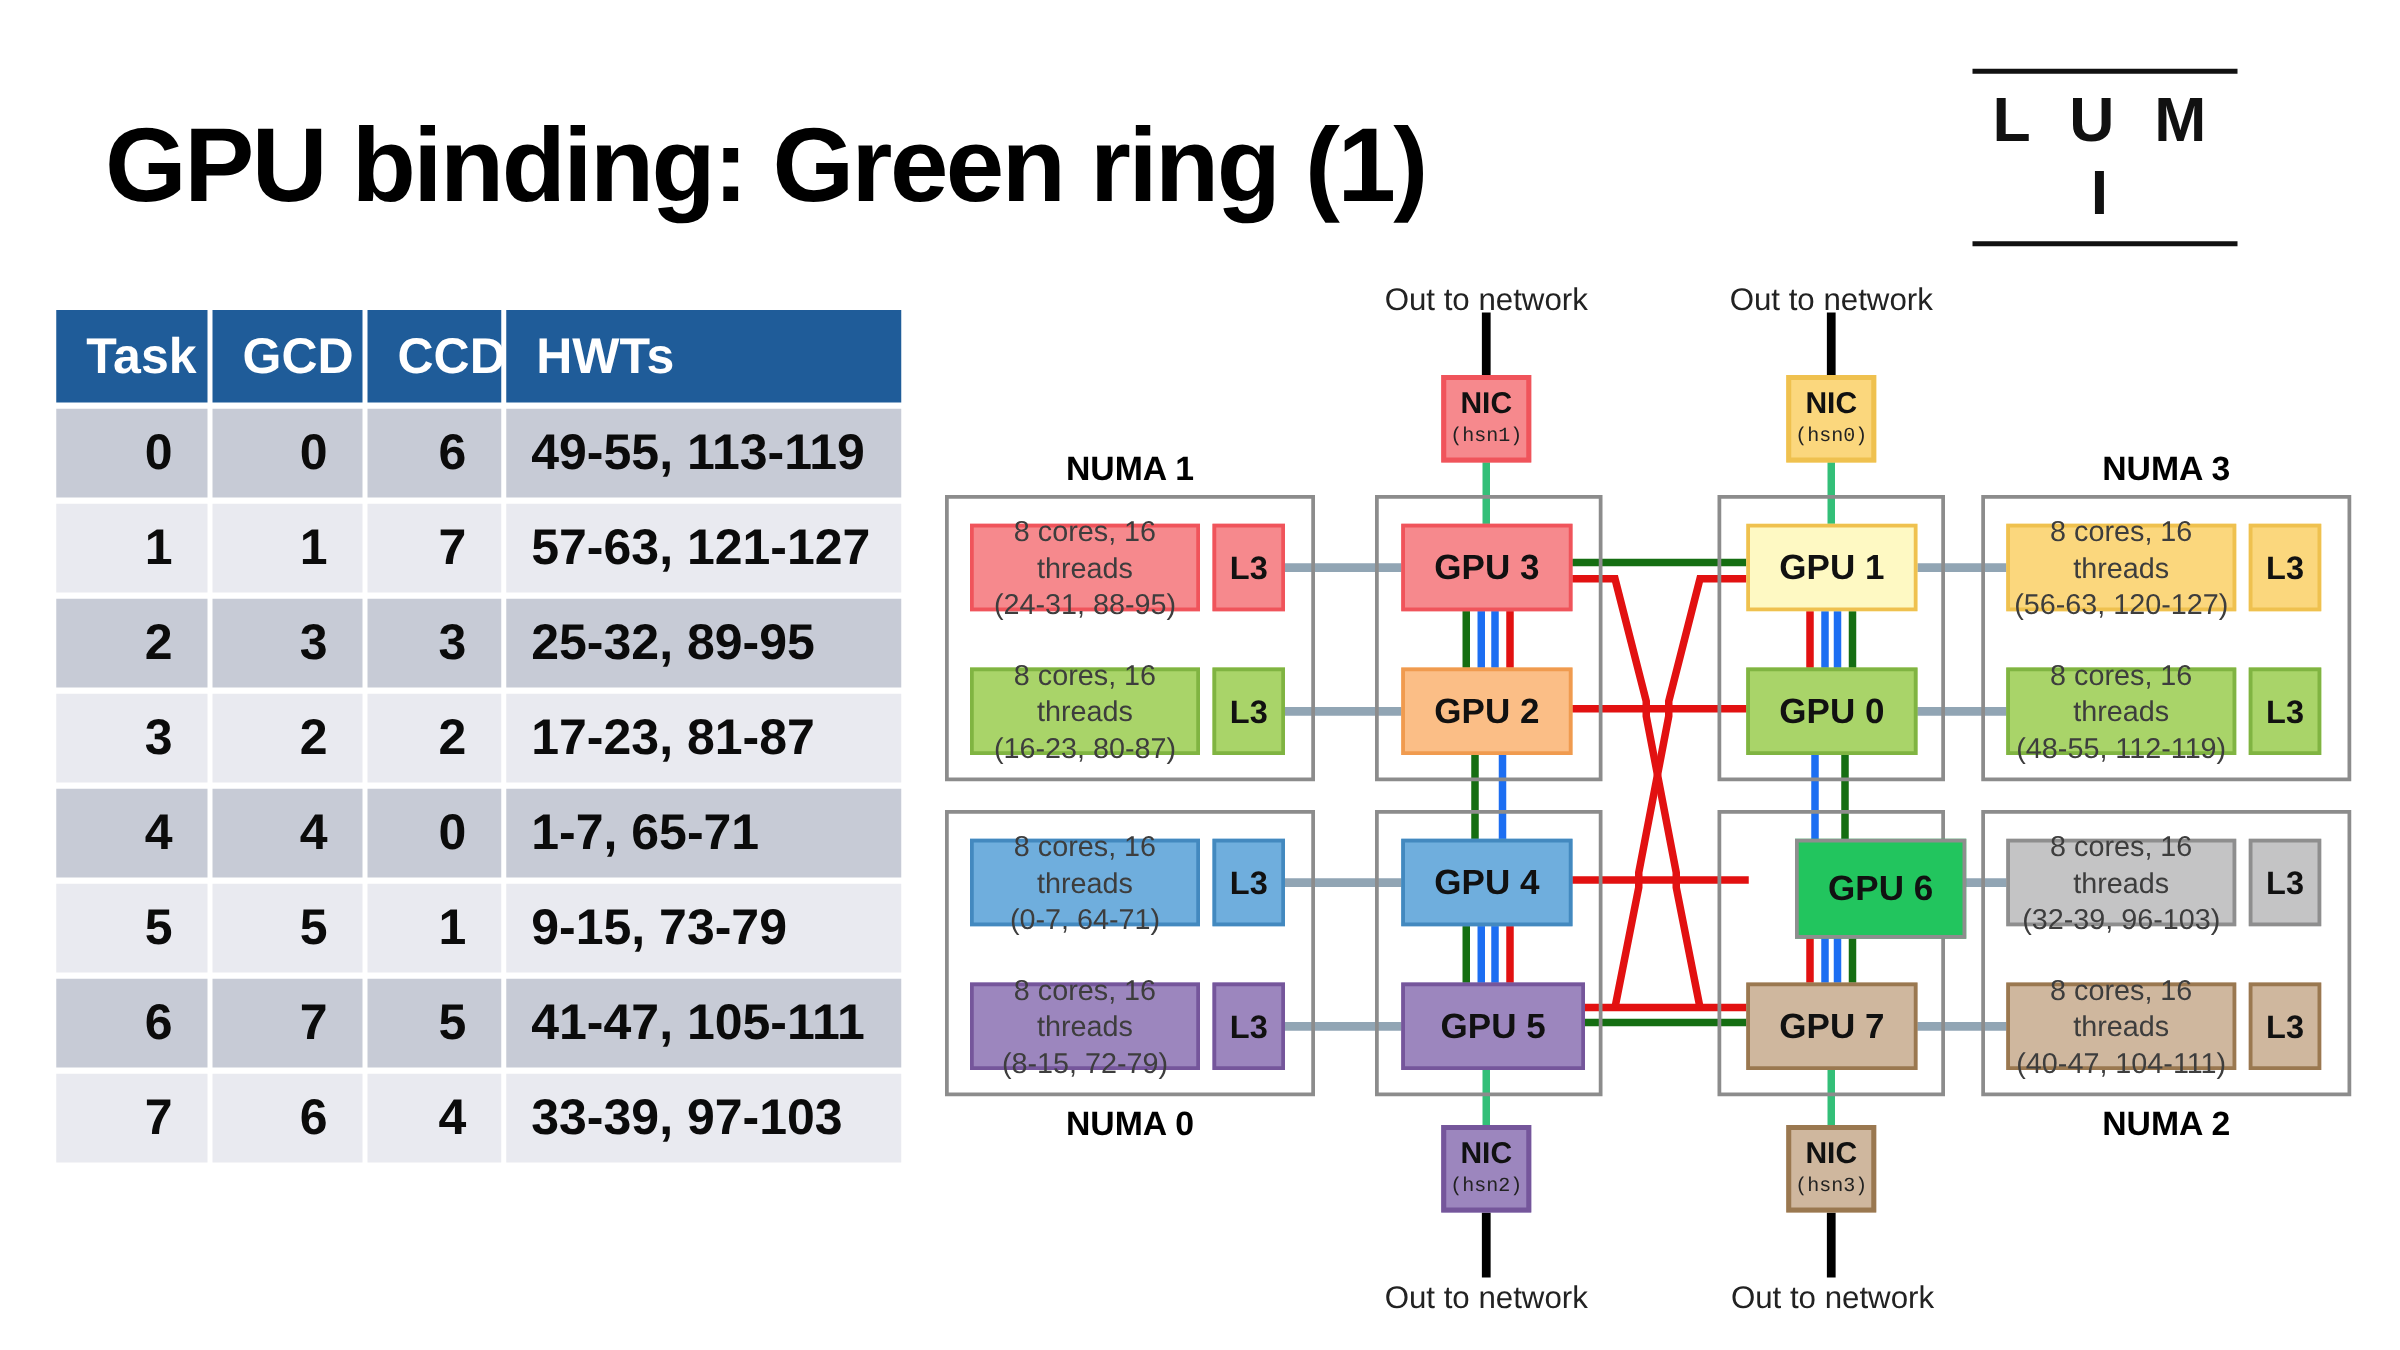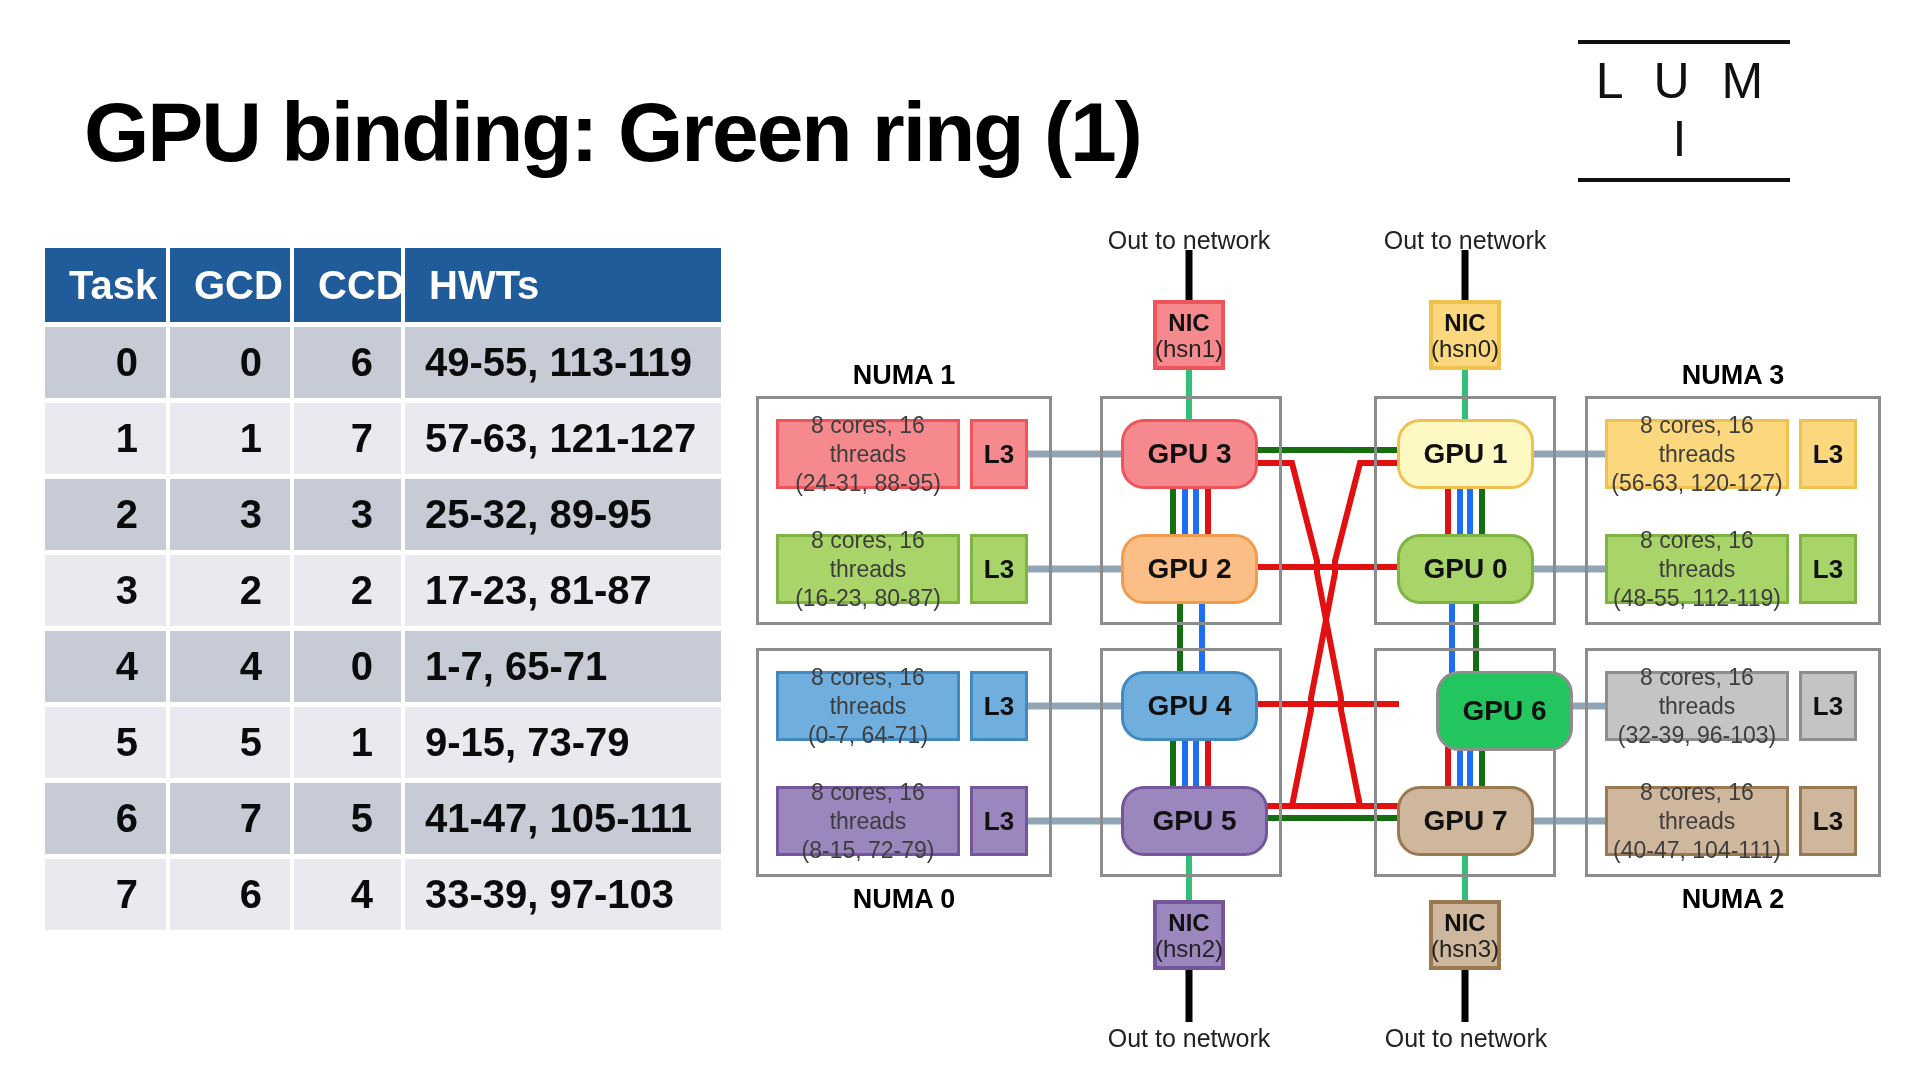--- a/index.html
+++ b/index.html
@@ -3,23 +3,23 @@
 <meta charset="utf-8">
 <style>
   * { margin:0; padding:0; box-sizing:border-box; }
   html,body { width:1920px; height:1080px; background:#ffffff; overflow:hidden;
               font-family:"Liberation Sans", sans-serif; }
   .abs { position:absolute; }
 
   
   #title { left:84px; top:84px; font-size:84px; font-weight:800; color:#000;
            letter-spacing:-2px; }
-  #logo { left:1578px; top:40px; width:212px; border-top:4px solid #111;
+  #logo { left:1578px; top:55px; width:212px; border-top:4px solid #111;
           border-bottom:4px solid #111; padding:8px 0 10px 0; text-align:center;
-          font-size:50px; font-weight:400; letter-spacing:9px; color:#111; }
+          font-size:50px; font-weight:700; letter-spacing:9px; color:#111; }
 
   
   #task-table { left:45px; top:248px; width:680px; display:grid;
                 grid-template-columns:121px 120px 107px 316px;
                 column-gap:4px; row-gap:5px; }
   .th { height:74px; background:#1F5C99; color:#fff; font-size:40px; font-weight:700;
         display:flex; align-items:center; padding-left:24px; }
   .td { height:71px; font-size:40px; font-weight:600; color:#0b0b0b;
         display:flex; align-items:center; }
   .td.num { justify-content:flex-end; padding-right:28px; }
@@ -29,23 +29,23 @@
 
   
   .container-box { border:3px solid #8C8C8C; background:transparent; }
   .cell-box { border:3px solid; display:flex; flex-direction:column; align-items:center;
               justify-content:center; text-align:center; color:#3d3d3d;
               font-size:23px; line-height:29px; }
   .l3-box, .gpu-box, .nic-box { border:3px solid; display:flex; flex-direction:column;
               align-items:center; justify-content:center; text-align:center;
               font-weight:700; color:#111; }
   .l3-box { font-size:26px; }
-  .gpu-box { font-size:28px;border-radius:23px; }
+  .gpu-box { font-size:28px; }
   .nic-box { font-size:24px; border-width:4px;align-items:center; }
-  .nic-sub { font-weight:400; font-size:24px; color:#222; line-height:24px; }
+  .nic-sub { font-weight:400; font-size:16px; color:#222; line-height:24px;font-family:Liberation Mono, monospace; }
   .numa-label { font-size:27px; font-weight:700; color:#000; text-align:center; }
   .out-label { font-size:25px; color:#222; text-align:center; width:220px; }
   svg { position:absolute; left:0; top:0; }
 </style>
 </head>
 <body>
 
 <svg id="topology-lines" width="1920" height="1080">
   <g stroke="#91A5B4" stroke-width="7">
     <line x1="1028" y1="454" x2="1122" y2="454"></line>

